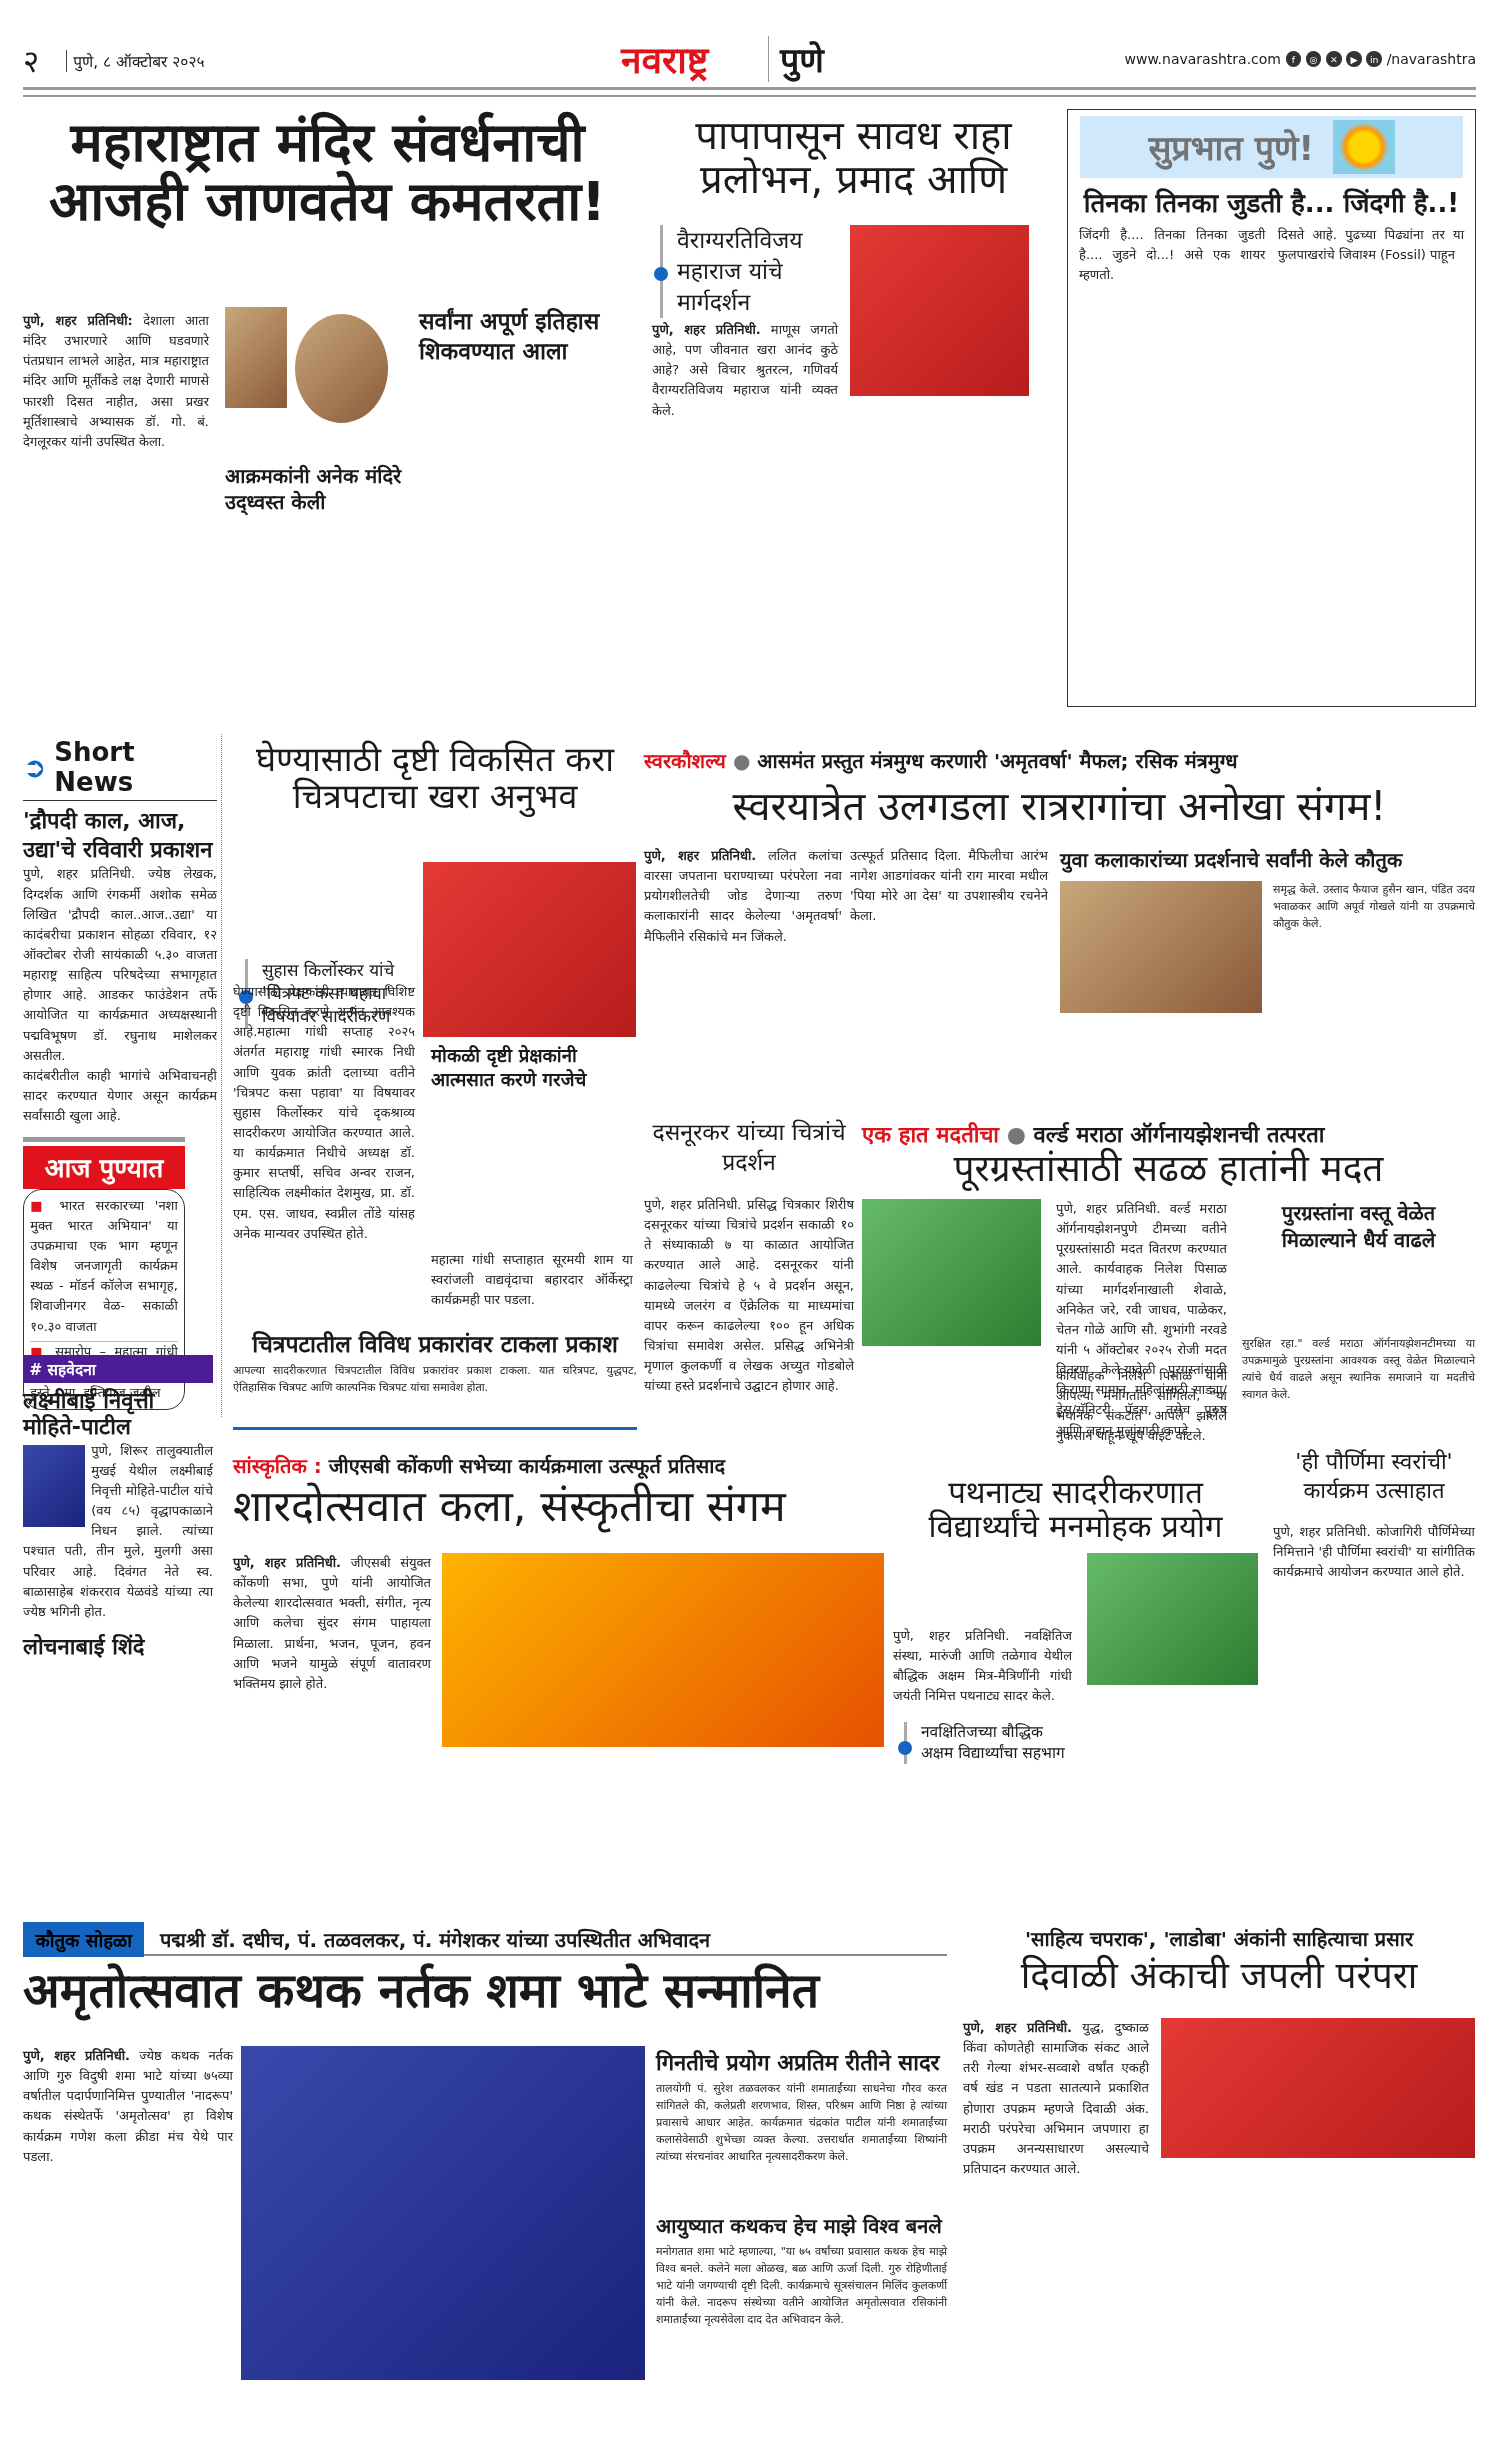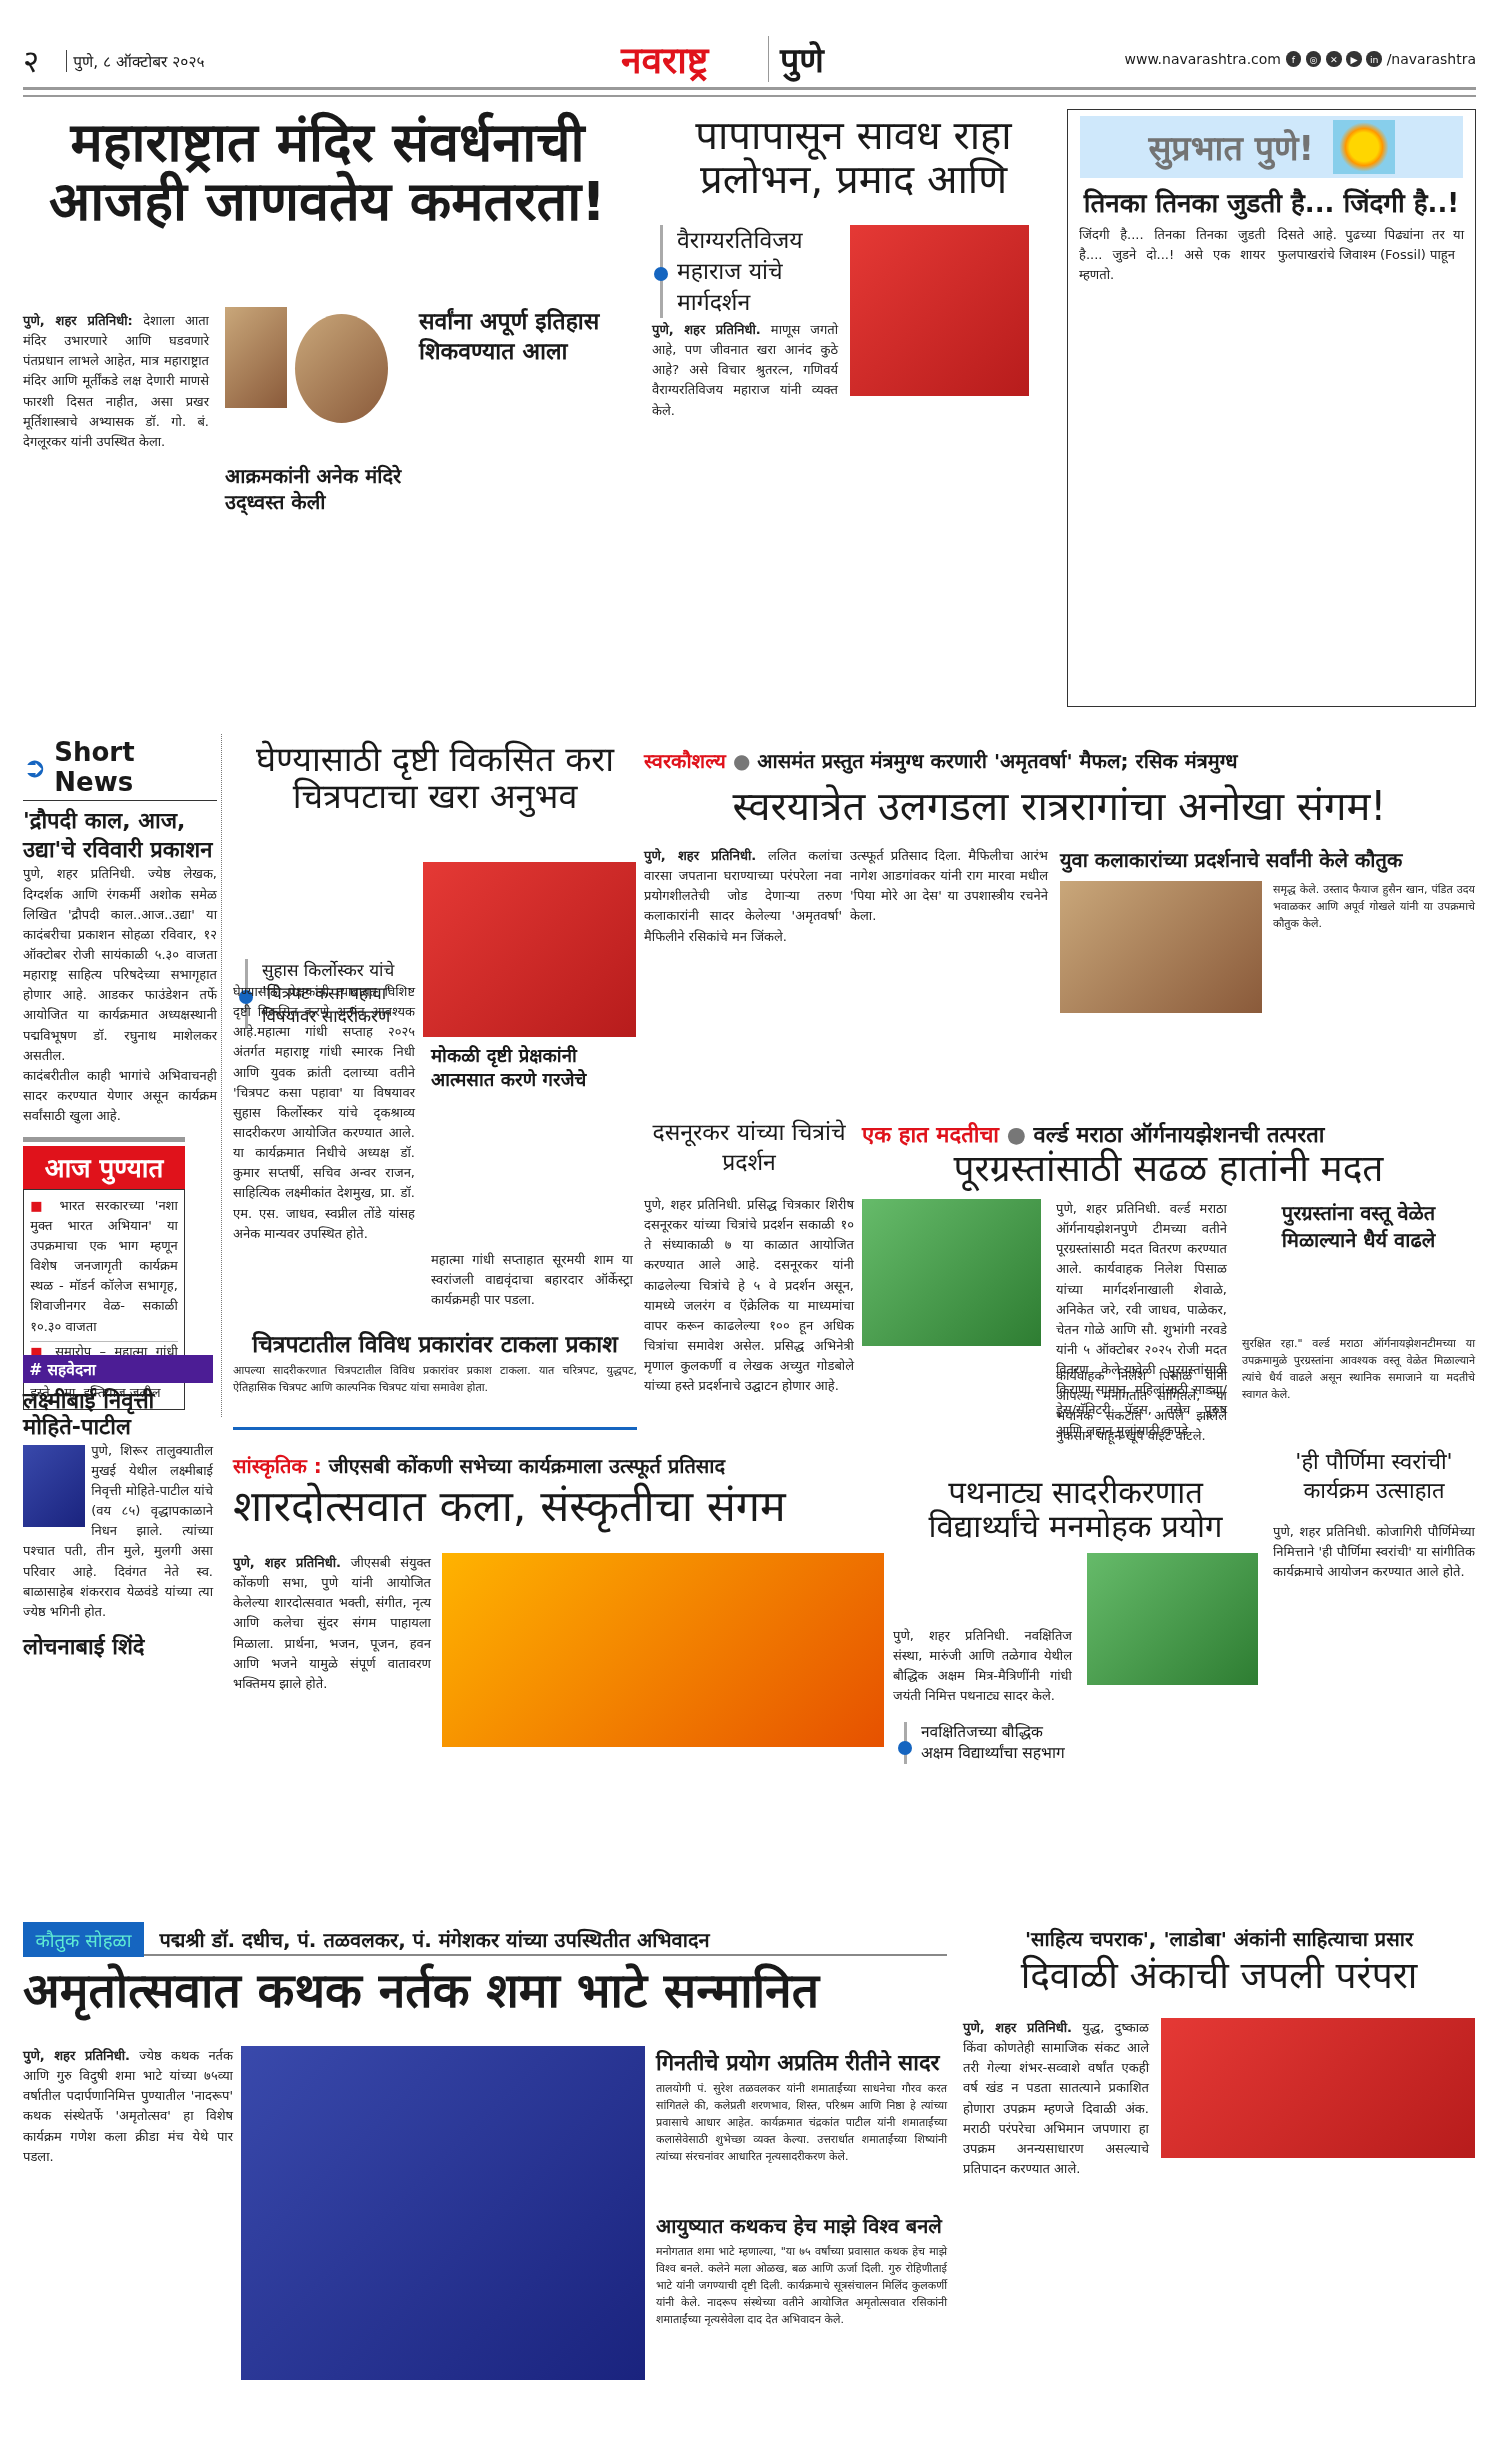--- a/index.html
+++ b/index.html
@@ -18,21 +18,21 @@
   .photo { background: linear-gradient(135deg, #c9a77a, #8a5a3a); }
   .photo-red { background: linear-gradient(135deg, #e53935, #b71c1c); }
   .photo-blue { background: linear-gradient(135deg, #3949ab, #1a237e); }
   .photo-green { background: linear-gradient(135deg, #66bb6a, #2e7d32); }
   .sub-hl { font-size: 23px; border-left: 3.9px solid #aaa; padding-left: 14px; line-height: 1.35; position: relative; }
   .sub-hl::before { content: ""; position: absolute; left: -9.3px; top: 45%; width: 14px; height: 14px; border-radius: 50%; background: #1565c0; }
   .kicker-red { color: #e0121b; font-weight: bold; }
   .box { border: 1.6px solid #333; }
   .dotted-v { border-left: 1.6px dotted #777; }
   .redbar { background: #e0121b; color: #fff; font-weight: bold; text-align: center; }
-  .bluetab { background: #1565c0; color: #5eead4; font-weight: normal; }
+  .bluetab { background: #1565c0; color: #000000; font-weight: bold; }
   .bullet::before { content: "■ "; color: #e0121b; }
   .sunbox { background: #cfe8fb; }
   .sun { width: 62px; height: 54px; background: radial-gradient(circle, #ffd600 35%, #ff9800 45%, #87ceeb 60%); }
 </style>
 </head>
 <body>
 
 <div class="abs masthead">
   <span class="pg-num">२</span>
   <span class="pg-date">पुणे, ८ ऑक्टोबर २०२५</span>
@@ -93,21 +93,21 @@
     <span style="font-size:28px;color:#1565c0;font-weight:bold;">➲</span>
     <span style="font-size:26px;font-weight:bold;">Short News</span>
   </div>
   <div style="font-size:22px;font-weight:bold;line-height:1.3;margin-top:6.2px;">'द्रौपदी काल, आज, उद्या'चे रविवारी प्रकाशन</div>
   <div class="body-text">पुणे, शहर प्रतिनिधी. ज्येष्ठ लेखक, दिग्दर्शक आणि रंगकर्मी अशोक समेळ लिखित 'द्रौपदी काल..आज..उद्या' या कादंबरीचा प्रकाशन सोहळा रविवार, १२ ऑक्टोबर रोजी सायंकाळी ५.३० वाजता महाराष्ट्र साहित्य परिषदेच्या सभागृहात होणार आहे. आडकर फाउंडेशन तर्फे आयोजित या कार्यक्रमात अध्यक्षस्थानी पद्मविभूषण डॉ. रघुनाथ माशेलकर असतील.</div>
   <div class="body-text">कादंबरीतील काही भागांचे अभिवाचनही सादर करण्यात येणार असून कार्यक्रम सर्वांसाठी खुला आहे.</div>
 </div>
 <div class="abs" style="left:23px;top:1137px;width:162px;">
   <div style="height:4.7px;background:#999;margin-bottom:4.7px;"></div>
   <div class="redbar" style="font-size:26px;padding:3.1px;">आज पुण्यात</div>
-  <div class="box" style="padding:6.2px;border-width:0.8px;">
+  <div class="box" style="padding:6.2px;border-width:0.8px;border-radius:19px;">
     <div class="body-text bullet">भारत सरकारच्या 'नशा मुक्त भारत अभियान' या उपक्रमाचा एक भाग म्हणून विशेष जनजागृती कार्यक्रम स्थळ - मॉडर्न कॉलेज सभागृह, शिवाजीनगर वेळ- सकाळी १०.३० वाजता</div>
     <div class="body-text bullet" style="border-top:0.8px solid #bbb;margin-top:4.7px;">समारोप – महात्मा गांधी आणि राष्ट्रीय एकात्मतासमारोप हस्ते – मा. इम्तियाज जलील</div>
   </div>
 </div>
 
 <div class="abs" style="left:23px;top:1355px;width:190px;">
   <div style="background:#4c1d95;color:#fff;font-size:15.5px;padding:3.1px 6.2px;font-weight:bold;"># सहवेदना</div>
   <div style="font-size:22px;font-weight:bold;line-height:1.2;margin-top:4.7px;">लक्ष्मीबाई निवृत्ती मोहिते-पाटील</div>
   <div class="photo-blue" style="float:left;width:62px;height:82px;margin:4.7px 6.2px 0 0;"></div>
   <div class="body-text">पुणे, शिरूर तालुक्यातील मुखई येथील लक्ष्मीबाई निवृत्ती मोहिते-पाटील यांचे (वय ८५) वृद्धापकाळाने निधन झाले. त्यांच्या पश्चात पती, तीन मुले, मुलगी असा परिवार आहे. दिवंगत नेते स्व. बाळासाहेब शंकरराव येळवंडे यांच्या त्या ज्येष्ठ भगिनी होत.</div>

